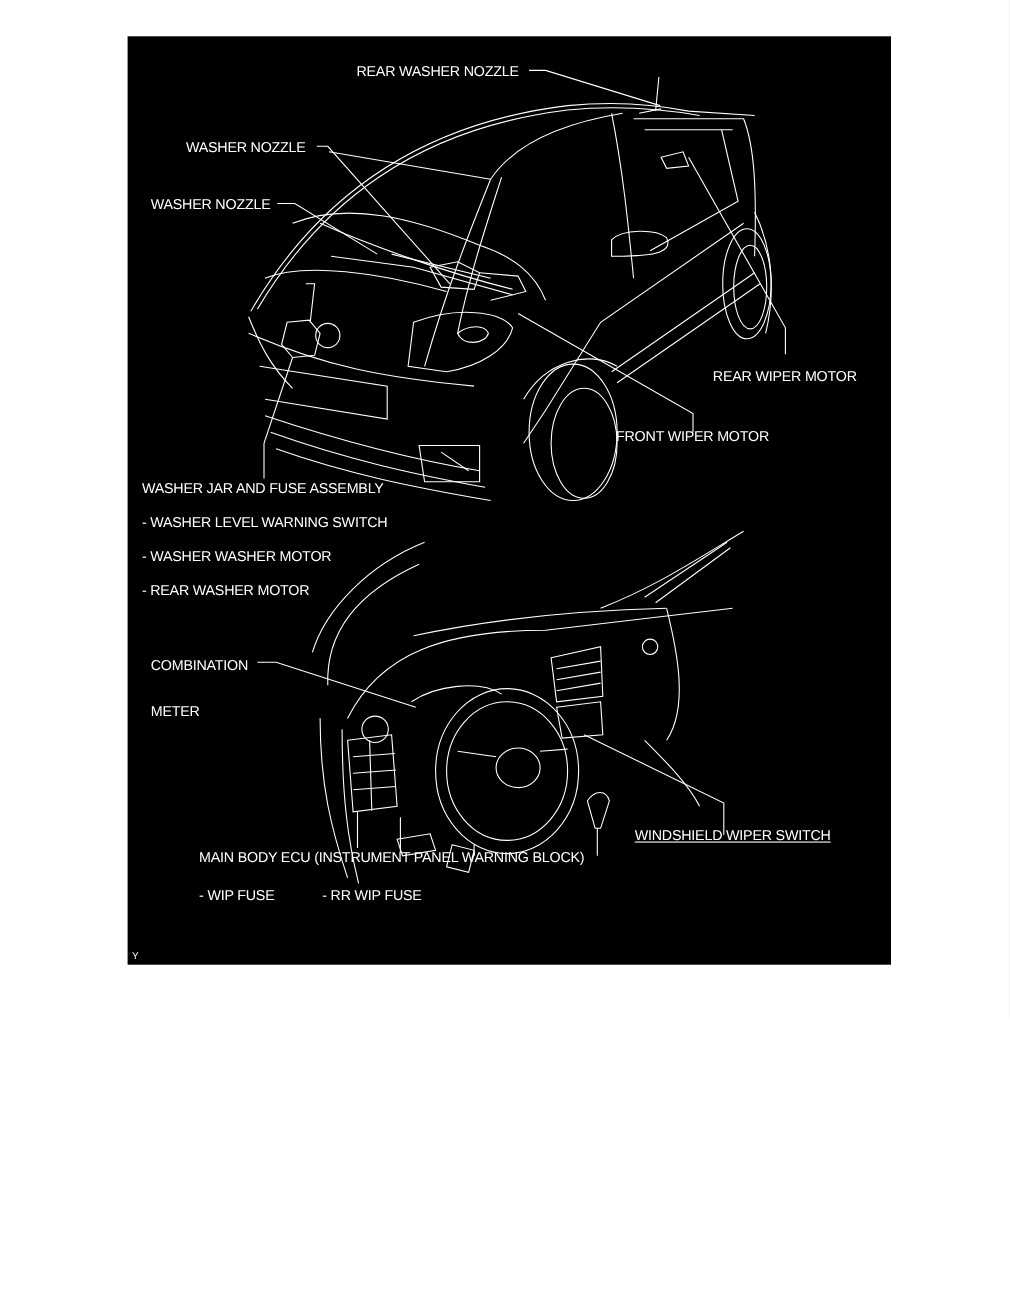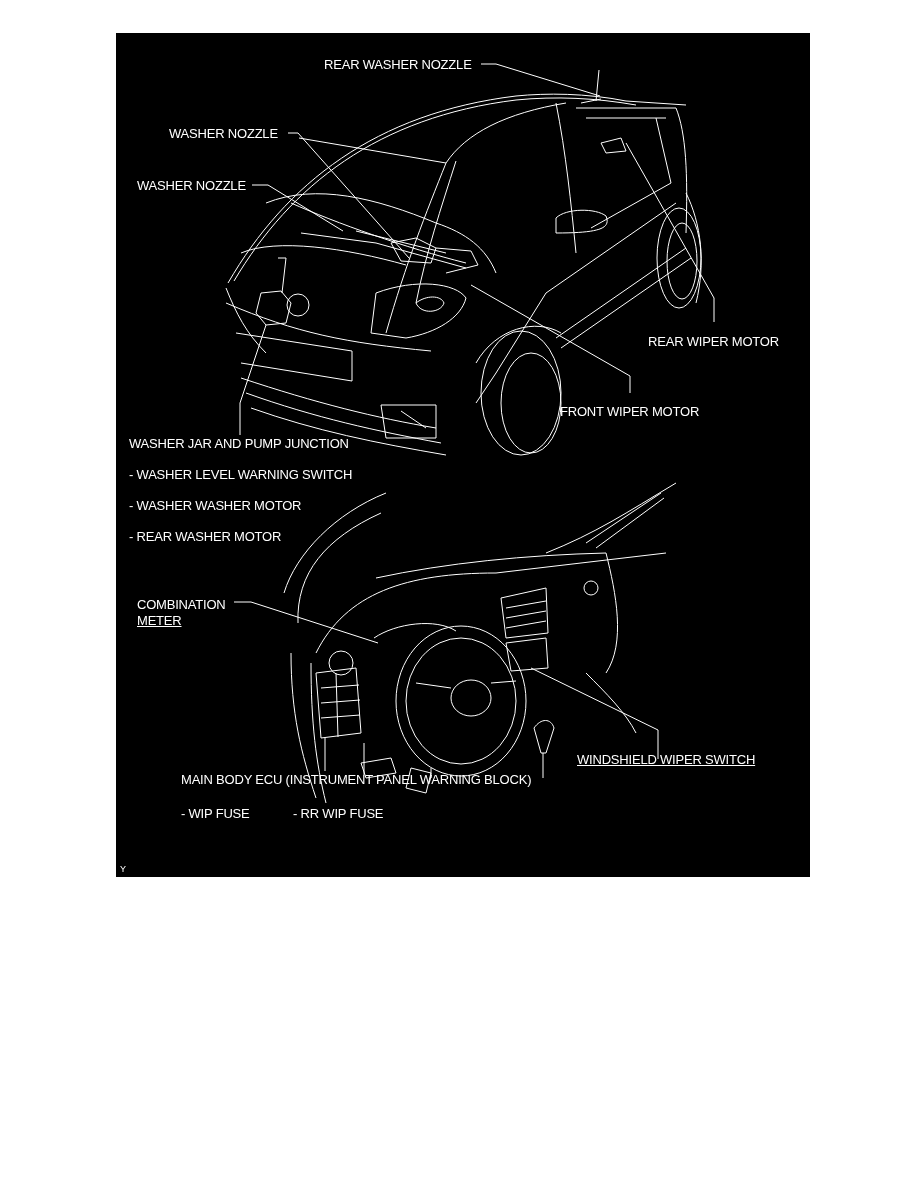--- a/index.html
+++ b/index.html
@@ -144,28 +144,28 @@
       <path d="M209,738 L209,705"></path>
       <path d="M248,742 L248,710"></path>
       <path d="M315,745 L315,735"></path>
     </g>
   </svg>
 
   <div class="lbl" style="left:208px; top:24px;">REAR WASHER NOZZLE</div>
   <div class="lbl" style="left:53px; top:93px;">WASHER NOZZLE</div>
   <div class="lbl" style="left:21px; top:145px;">WASHER NOZZLE</div>
   <div class="lbl" style="left:532px; top:291px;margin-top:10px;">REAR WIPER MOTOR</div>
-  <div class="lbl" style="left:444px; top:371px;">FRONT WIPER MOTOR</div>
-  <div class="lbl" style="left:13px; top:403px;">WASHER JAR AND PUMP JUNCTION</div>
+  <div class="lbl" style="left:444px; top:356px;">FRONT WIPER MOTOR</div>
+  <div class="lbl" style="left:13px; top:403px;">WASHER JAR AND FUSE ASSEMBLY</div>
   <div class="lbl" style="left:13px; top:434px;">- WASHER LEVEL WARNING SWITCH</div>
   <div class="lbl" style="left:13px; top:465px;">- WASHER WASHER MOTOR</div>
   <div class="lbl" style="left:13px; top:496px;">- REAR WASHER MOTOR</div>
 
   <div class="lbl" style="left:21px; top:564px;">COMBINATION</div>
-  <div class="lbl" style="left:21px; top:580px;text-decoration:underline;">METER</div>
+  <div class="lbl" style="left:21px; top:606px;">METER</div>
   <div class="lbl" style="left:461px; top:719px;text-decoration:underline;">WINDSHIELD WIPER SWITCH</div>
   <div class="lbl" style="left:65px; top:739px;">MAIN BODY ECU (INSTRUMENT PANEL WARNING BLOCK)</div>
   <div class="lbl" style="left:65px; top:773px;">- WIP FUSE</div>
   <div class="lbl" style="left:177px; top:773px;">- RR WIP FUSE</div>
   <div class="lbl" style="left:65px; top:848px;">- WSH FUSE</div>
 
   <div class="corner" style="left:4px; top:831px;">Y</div>
 </div>
 
 </body></html>

